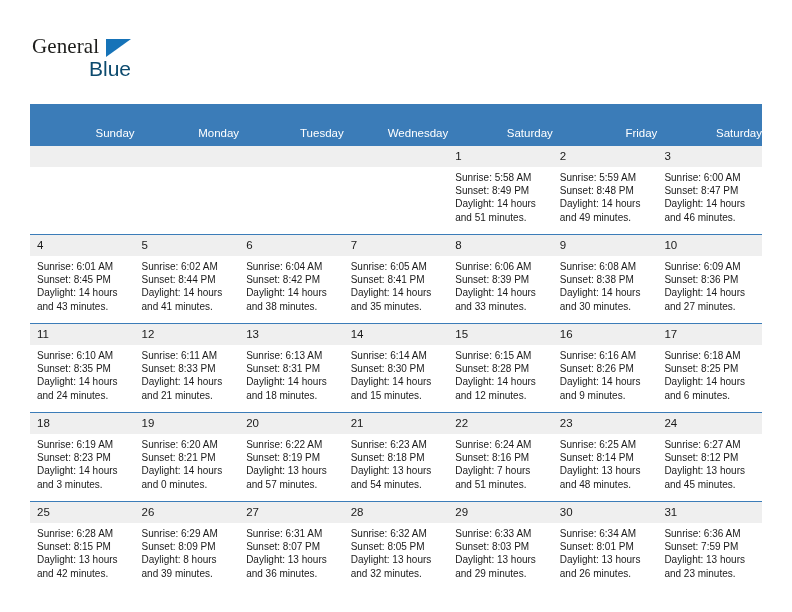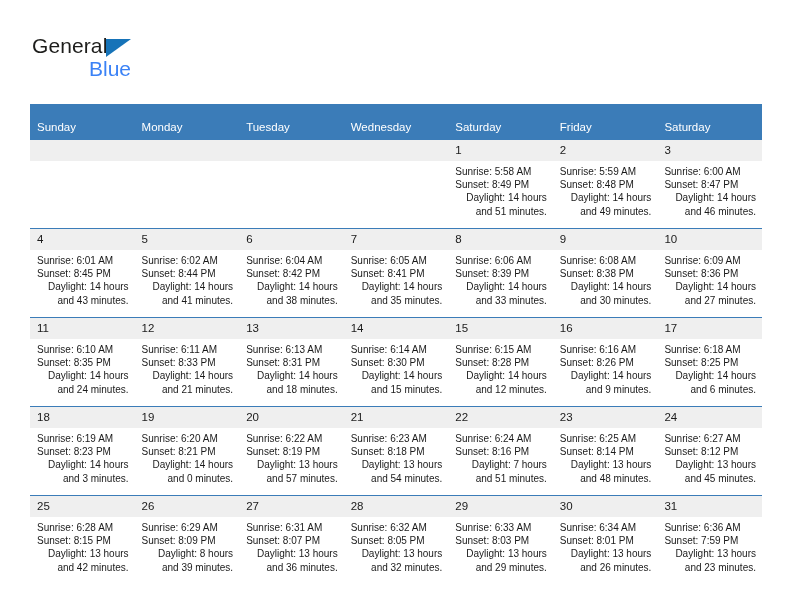--- a/index.html
+++ b/index.html
@@ -35,37 +35,37 @@
     width: 170px;
     height: 52px;
   }
   .logo-general {
     position: absolute;
     left: 0;
     top: 0;
     font-size: 21px;
     letter-spacing: 0.1px;
     color: #1d1d1b;
-    font-family: Liberation Sans, sans-serif;
+    font-family: Liberation Serif, serif;
   }
   .logo-tri {
     position: absolute;
     left: 74px;
     top: 5px;
     width: 0;
     height: 0;
     border-left: 25px solid #1673b8;
     border-bottom: 18px solid transparent;
   }
   .logo-blue {
     position: absolute;
     left: 57px;
     top: 23px;
     font-size: 21px;
-    color: #3b82f6;
+    color: #0c4a6e;
     font-family: "Liberation Sans", sans-serif;
   }
   .title-block {
     position: absolute;
     right: 33px;
     top: 30px;
     text-align: right;
   }
   .month-title {
     font-size: 28px;
@@ -89,22 +89,22 @@
     top: 104px;
     width: 732px;
     border-collapse: collapse;
     table-layout: fixed;
   }
   .calendar th {
     background: #3b7cb8;
     color: #ffffff;
     font-size: 11.5px;
     font-weight: normal;
-    text-align: left;
-    padding: 17px 0 6px 7px;
+    text-align: right;
+    padding: 23px 0 6px 7px;
     height: 12px;
     border: none;
   }
   .calendar td {
     vertical-align: top;
     padding: 0;
     border: none;
     width: 104.57px;
     border-top: 1px solid #3b7cb8;
   }
@@ -133,21 +133,20 @@
     padding: 4px 6px 0 7px;
     font-size: 10px;
     line-height: 13.2px;
     color: #1a1a1a;
   }
   .info div {
     white-space: nowrap;
   }
   .info .dl {
     white-space: normal;
-    text-align: right;
   }
 </style>
 </head>
 <body>
 
 <div class="page">
 
   <div class="header">
 
     <div class="logo">

